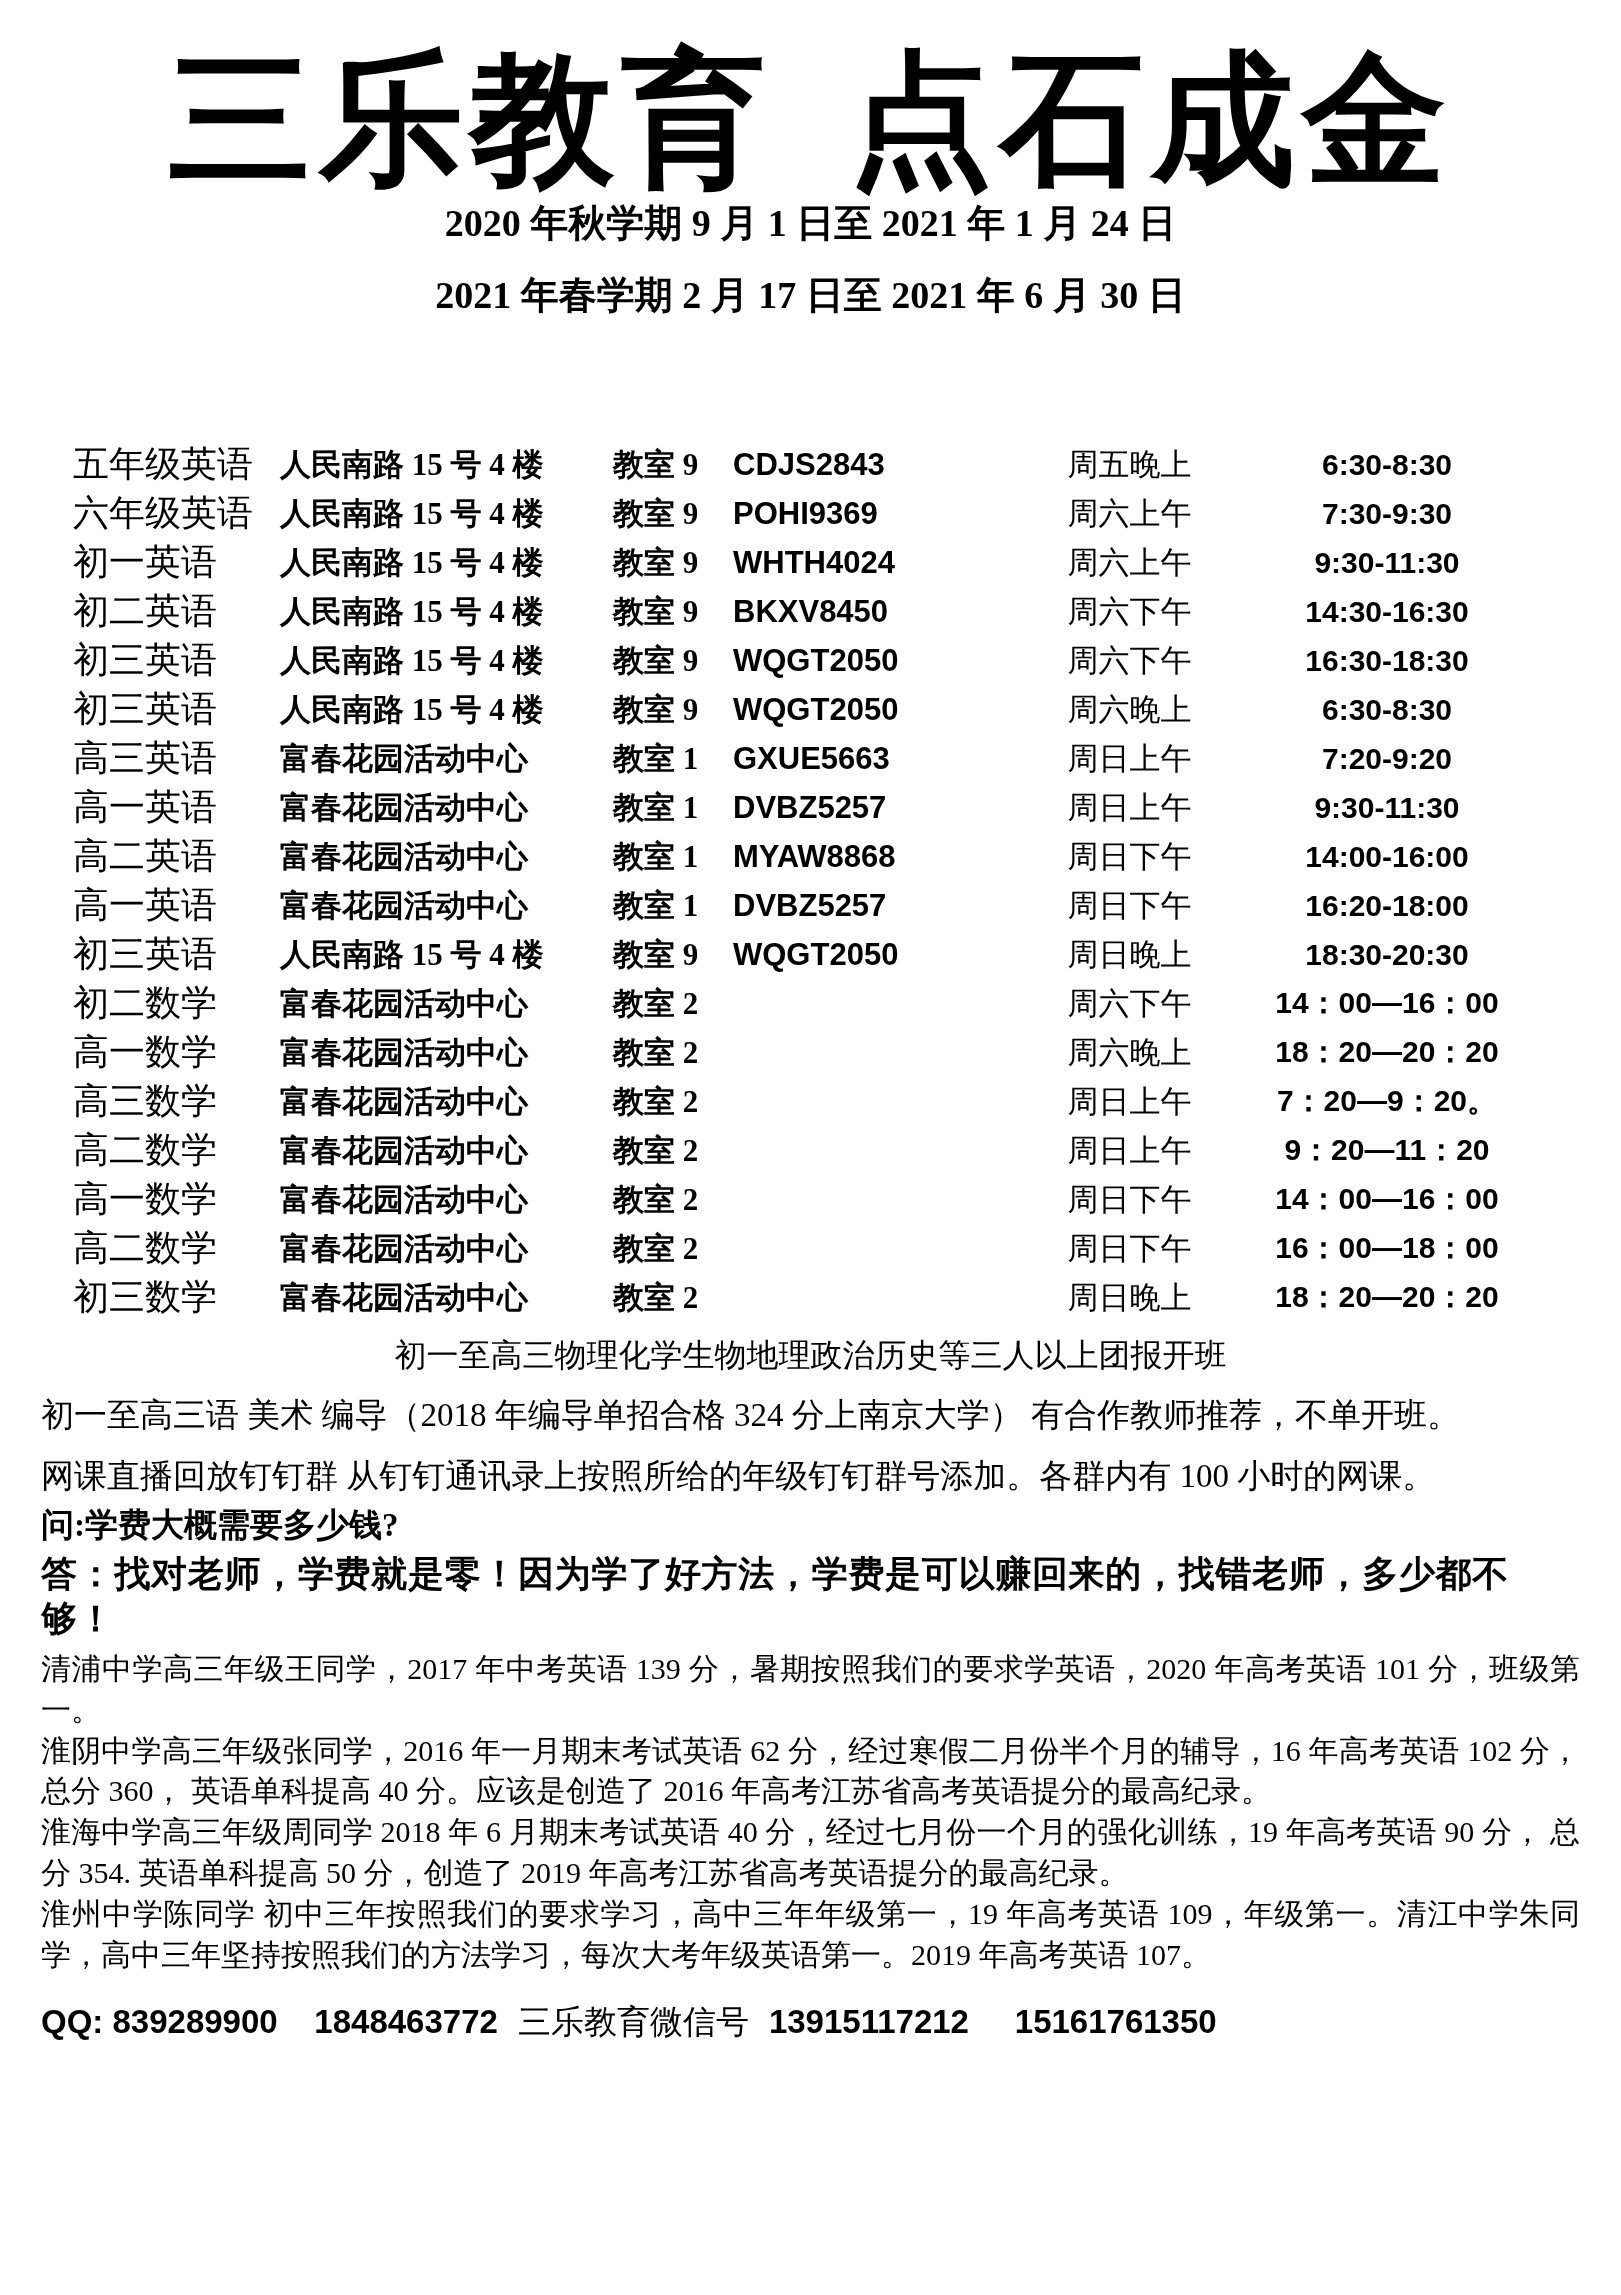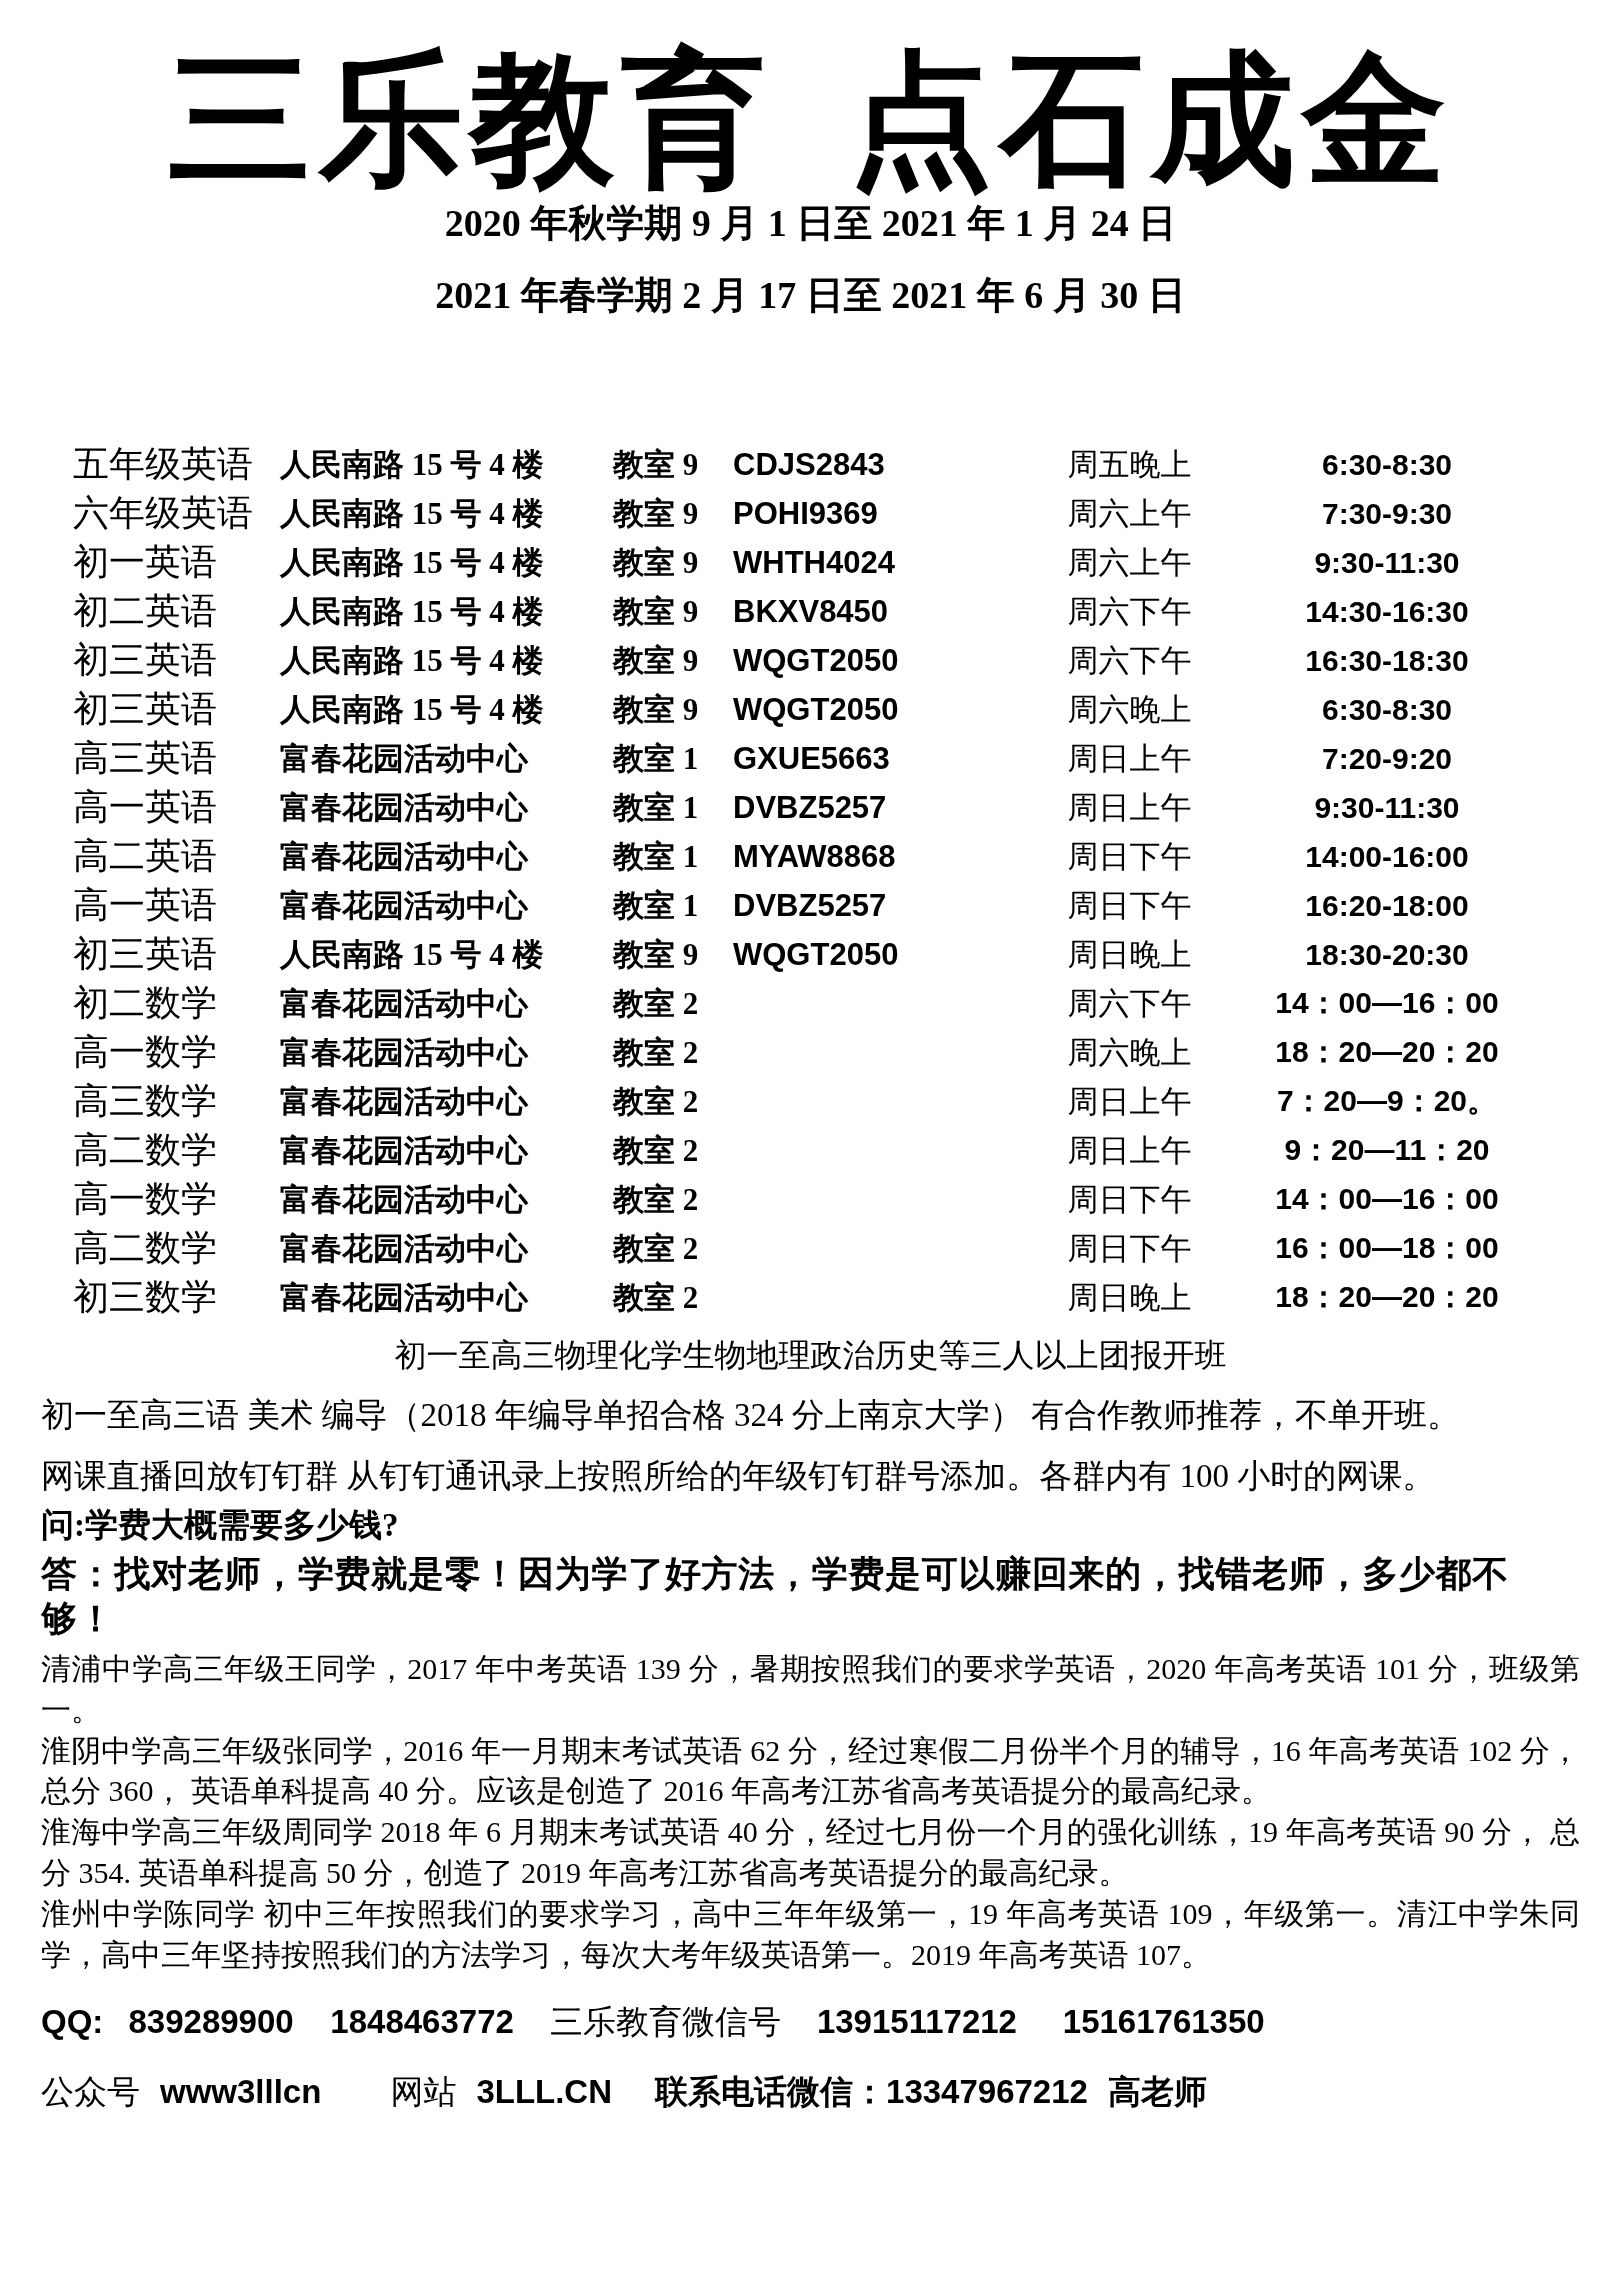--- a/index.html
+++ b/index.html
@@ -108,21 +108,21 @@
     line-height: 1.36;
     text-align: justify;
   }
 
   
   .contact-line {
     display: flex;
     align-items: baseline;
     white-space: pre;
   }
-  .qq-line { margin-top: 25px; gap: 16px; }
+  .qq-line { margin-top: 25px; }
   .bottom-line { margin-top: 25px; }
   .sans-b {
     font-family: "Liberation Sans", sans-serif;
     font-weight: 700;
     font-size: 33px;
   }
   .serif-r { font-size: 33px; font-weight: 400; }
   .serif-b { font-size: 33px; font-weight: 700; }
   .sp-sm { margin-left: 20px; }
   .sp-md { margin-left: 43px; }
@@ -325,23 +325,15 @@
 
       <p class="testimonial">淮州中学陈同学 初中三年按照我们的要求学习，高中三年年级第一，19 年高考英语 109，年级第一。清江中学朱同学，高中三年坚持按照我们的方法学习，每次大考年级英语第一。2019 年高考英语 107。</p>
     </div>
 
   <div class="contact-line qq-line">
     <span class="sans-b">QQ: </span><span class="sans-b">839289900    1848463772</span>
     <span class="serif-r sp-sm">三乐教育微信号</span>
     <span class="sans-b sp-sm">13915117212     15161761350</span>
   </div>
 
-  <div class="contact-line bottom-line">
-    <span class="serif-r">公众号</span>
-    <span class="sans-b sp-sm">www3lllcn</span>
-    <span class="serif-r sp-lg">网站</span>
-    <span class="sans-b sp-sm">3LLL.CN</span>
-    <span class="serif-b sp-md">联系电话微信：</span><span class="sans-b">13347967212</span>
-    <span class="serif-b sp-sm">高老师</span>
-  </div>
 
 </div>
 
 
 </body></html>

